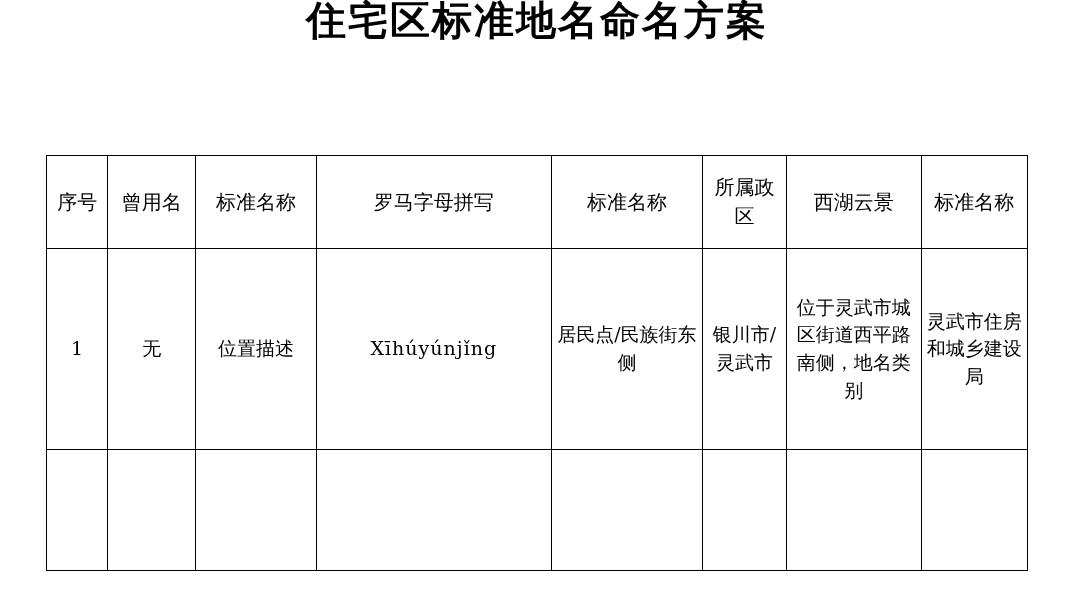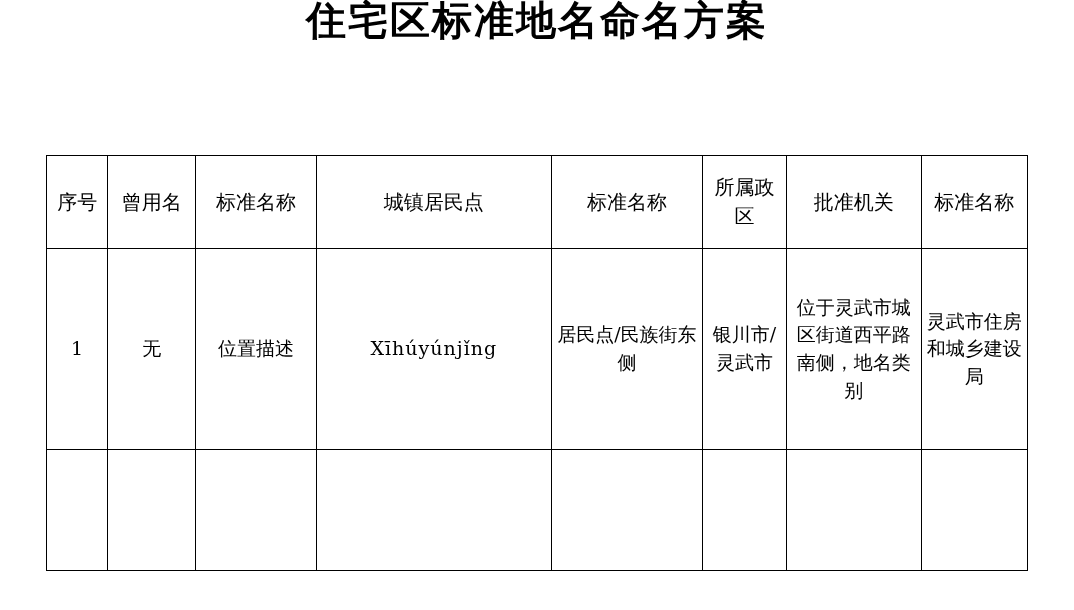--- a/index.html
+++ b/index.html
@@ -100,24 +100,24 @@
         <col class="c-type">
         <col class="c-region">
         <col class="c-loc">
         <col class="c-auth">
       </colgroup>
       <thead>
         <tr>
           <td>序号</td>
           <td>曾用名</td>
           <td>标准名称</td>
-          <td>城镇居民点</td>
+          <td>罗马字母拼写</td>
           <td>标准名称</td>
           <td>所属政区</td>
-          <td>批准机关</td>
+          <td>西湖云景</td>
           <td>标准名称</td>
         </tr>
       </thead>
       <tbody>
         <tr class="data-row">
           <td>1</td>
           <td>无</td>
           <td>位置描述</td>
           <td class="roman-cell">Xīhúyúnjǐng</td>
           <td>居民点/民族街东侧</td>

